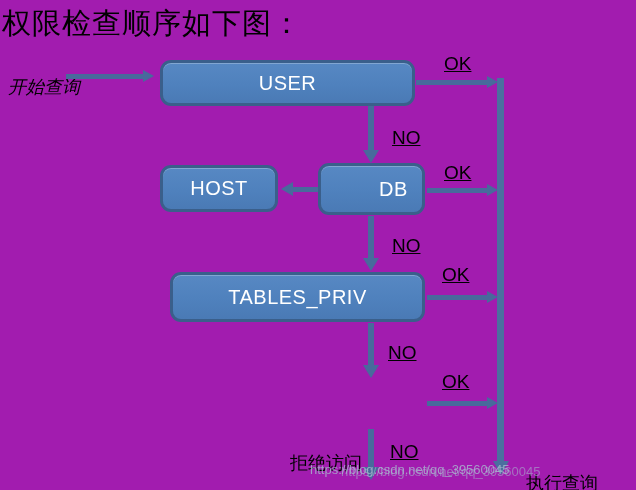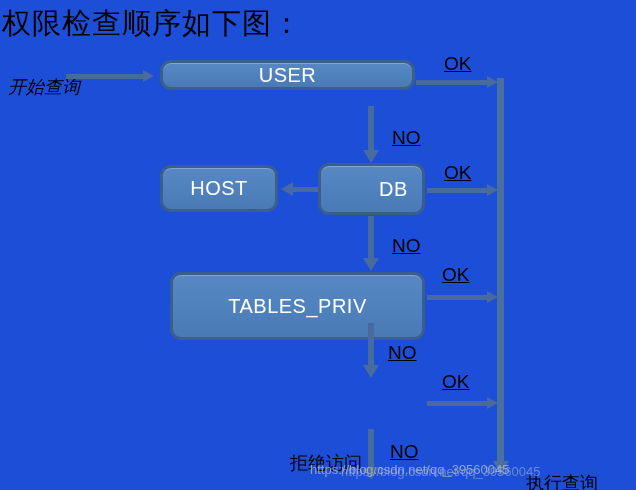--- a/index.html
+++ b/index.html
@@ -1,17 +1,17 @@
 <!DOCTYPE html>
 <html><head>
 <meta charset="utf-8">
 <style>
   html,body { margin:0; padding:0; background:#ffffff; }
   #stage {
-    position:relative; width:636px; height:490px; background:#1d4ed8;
+    position:relative; width:636px; height:490px; background:#a21caf;
     overflow:hidden; font-family:"Liberation Sans", sans-serif;
   }
   .title {
     position:absolute; left:2px; top:4px;
     font-family:"DejaVu Serif", serif; font-size:29px; color:#000;
     letter-spacing:1px; white-space:nowrap;
   }
   .node {
     position:absolute; box-sizing:border-box;
     background:linear-gradient(180deg,#5788c3 0%,#4f81bd 55%,#4a7ab5 100%);
@@ -43,21 +43,21 @@
 <body>
 
 <div id="stage">
 
   <div class="title">权限检查顺序如下图：</div>
 
   <div class="cn" style="left:8px; top:75px;font-style:italic;">开始查询</div>
   <div class="hline" style="left:66px; top:74px; width:77px;"></div>
   <div class="head-right" style="left:143px; top:70px;"></div>
 
-  <div class="node" style="left:160px; top:60px; width:255px; height:30px;">
+  <div class="node" style="left:160px; top:60px; width:255px; height:46px;">
     <span>USER</span>
   </div>
 
   <div class="vbar" style="left:497px; top:78px; height:384px;"></div>
   <div class="head-down-bar" style="left:493px; top:461px;"></div>
 
   <div class="elabel" style="left:444px; top:53px;">OK</div>
   <div class="hline" style="left:416px; top:80px; width:72px;"></div>
   <div class="head-right" style="left:487px; top:76px;"></div>
 
@@ -77,21 +77,21 @@
   <div class="head-left" style="left:281px; top:182px;"></div>
 
   <div class="elabel" style="left:444px; top:162px;">OK</div>
   <div class="hline" style="left:427px; top:188px; width:61px;"></div>
   <div class="head-right" style="left:487px; top:184px;"></div>
 
   <div class="elabel" style="left:392px; top:235px;">NO</div>
   <div class="vline" style="left:368px; top:216px; height:42px;"></div>
   <div class="head-down" style="left:363px; top:258px;"></div>
 
-  <div class="node" style="left:170px; top:272px; width:255px; height:68px;">
+  <div class="node" style="left:170px; top:272px; width:255px; height:50px;">
     <span>TABLES_PRIV</span>
   </div>
 
   <div class="elabel" style="left:442px; top:264px;">OK</div>
   <div class="hline" style="left:427px; top:295px; width:61px;"></div>
   <div class="head-right" style="left:487px; top:291px;"></div>
 
   <div class="elabel" style="left:388px; top:342px;">NO</div>
   <div class="vline" style="left:368px; top:323px; height:42px;"></div>
   <div class="head-down" style="left:363px; top:365px;"></div>

